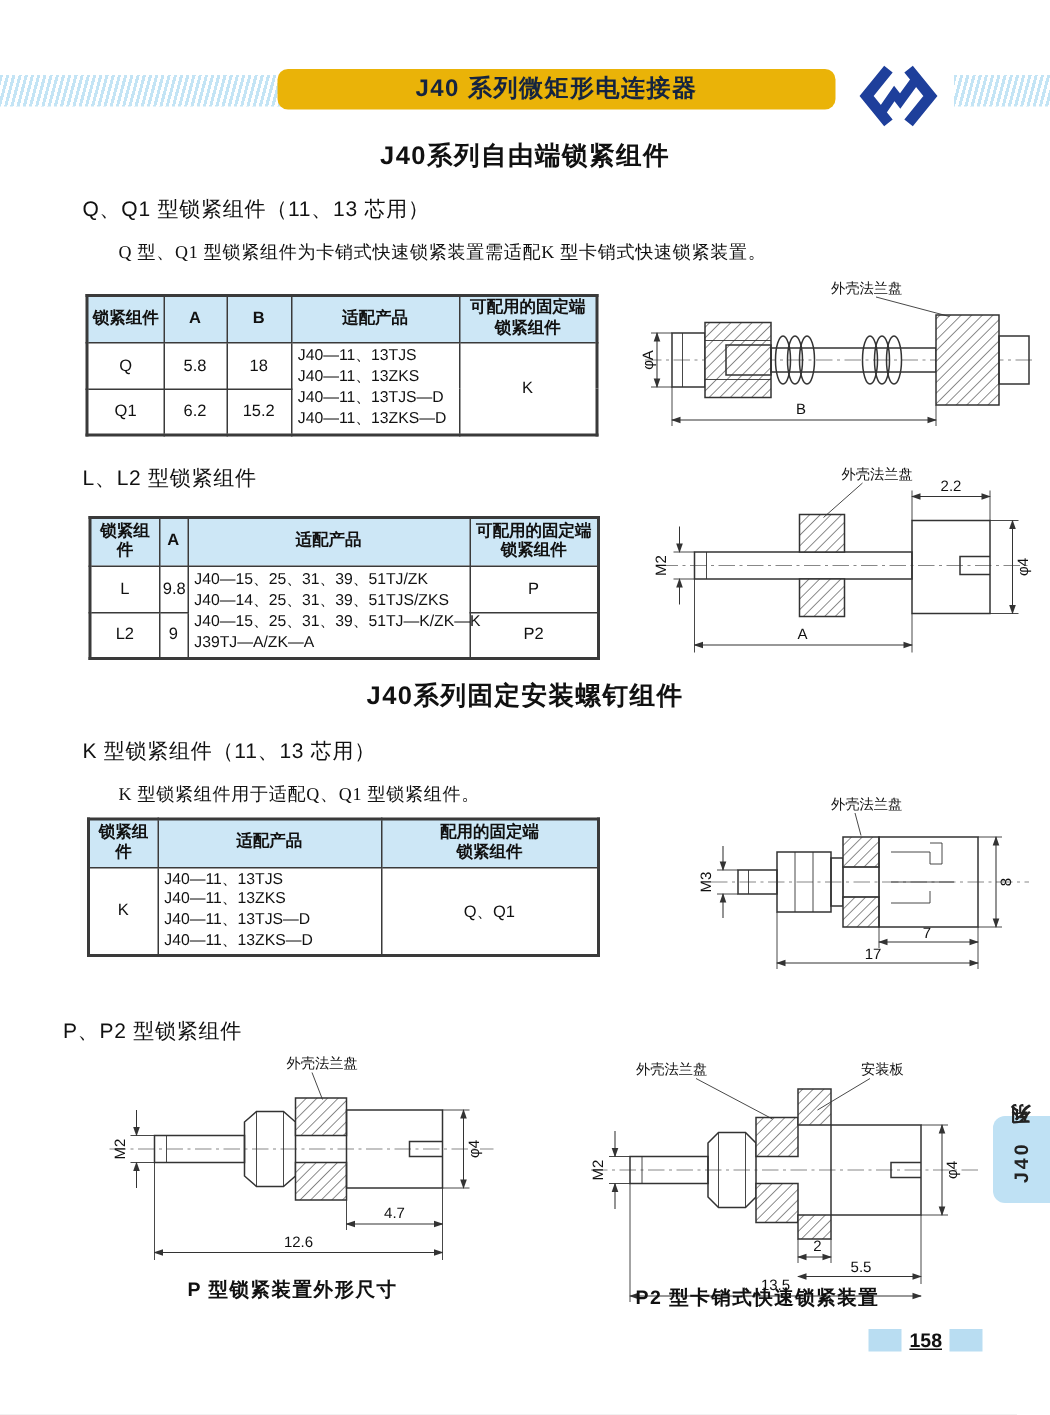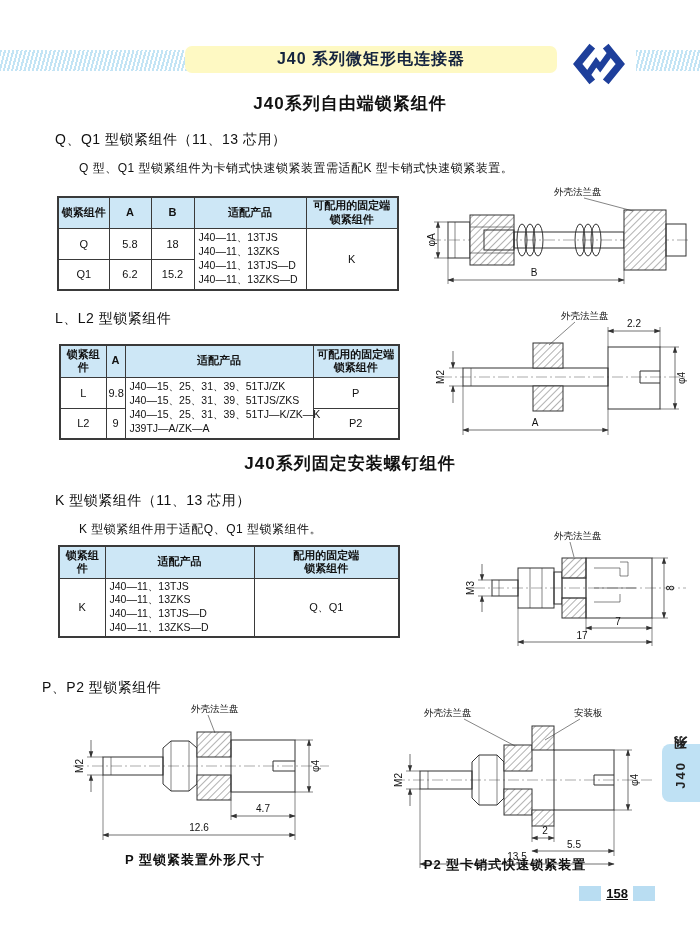--- a/index.html
+++ b/index.html
@@ -12,30 +12,30 @@
 
   
   .stripe {
     position:absolute; height:21px; top:50px;
     background:repeating-linear-gradient(105deg,#c3e4f5 0,#c3e4f5 2px,#ffffff 2px,#ffffff 4px);
   }
   .stripe-left { left:0; width:187px; }
   .stripe-right { left:636px; width:64px; }
   .header-bar {
     position:absolute; left:185px; top:46px; width:372px; height:27px;
-    background:#fef9c3; border-radius:7px;
+    background:#eab308; border-radius:7px;
     display:flex; align-items:center; justify-content:center;
     font-size:16px; font-weight:bold; color:#15243f; letter-spacing:1px;
   }
   .logo { position:absolute; left:571px; top:41px; width:56px; height:46px; }
 
   .doc-title { position:absolute; left:0; width:100%; text-align:center;
     font-size:17px; font-weight:bold; letter-spacing:1px; }
   .sec-heading { position:absolute; font-size:14px; font-weight:normal; letter-spacing:0.5px; }
-  .sec-note { position:absolute; font-size:12px; letter-spacing:0.5px; }
+  .sec-note { position:absolute; font-size:12px; letter-spacing:0.5px;font-family:Liberation Serif, serif; }
 
   
   table.dtable { position:absolute; border-collapse:collapse; table-layout:fixed;
     border:2px solid #3a3a3a; }
   .dtable th, .dtable td { border:1px solid #3a3a3a; text-align:center;
     vertical-align:middle; padding:1px 2px; }
   .dtable th { background:#cde7f6; font-weight:bold; font-size:11px; line-height:1.25; }
   .dtable td { font-size:11px; }
   .dtable td.products { text-align:left; font-size:10.5px; line-height:1.32; padding-left:4px; white-space:nowrap;margin-left:12px; }
 
@@ -184,21 +184,21 @@
       <th>
         <div>可配用的固定端</div>
         <div>锁紧组件</div>
       </th>
     </tr>
     <tr style="height:31px">
       <td>L</td>
       <td>9.8</td>
       <td class="products" rowspan="2">
         <div>J40—15、25、31、39、51TJ/ZK</div>
-        <div>J40—15、25、31、39、51TJS/ZKS</div>
+        <div>J40—14、25、31、39、51TJS/ZKS</div>
         <div>J40—15、25、31、39、51TJ—K/ZK—K</div>
         <div>J39TJ—A/ZK—A</div>
       </td>
       <td>P</td>
     </tr>
     <tr style="height:31px">
       <td>L2</td>
       <td>9</td>
       <td>P2</td>
     </tr>

